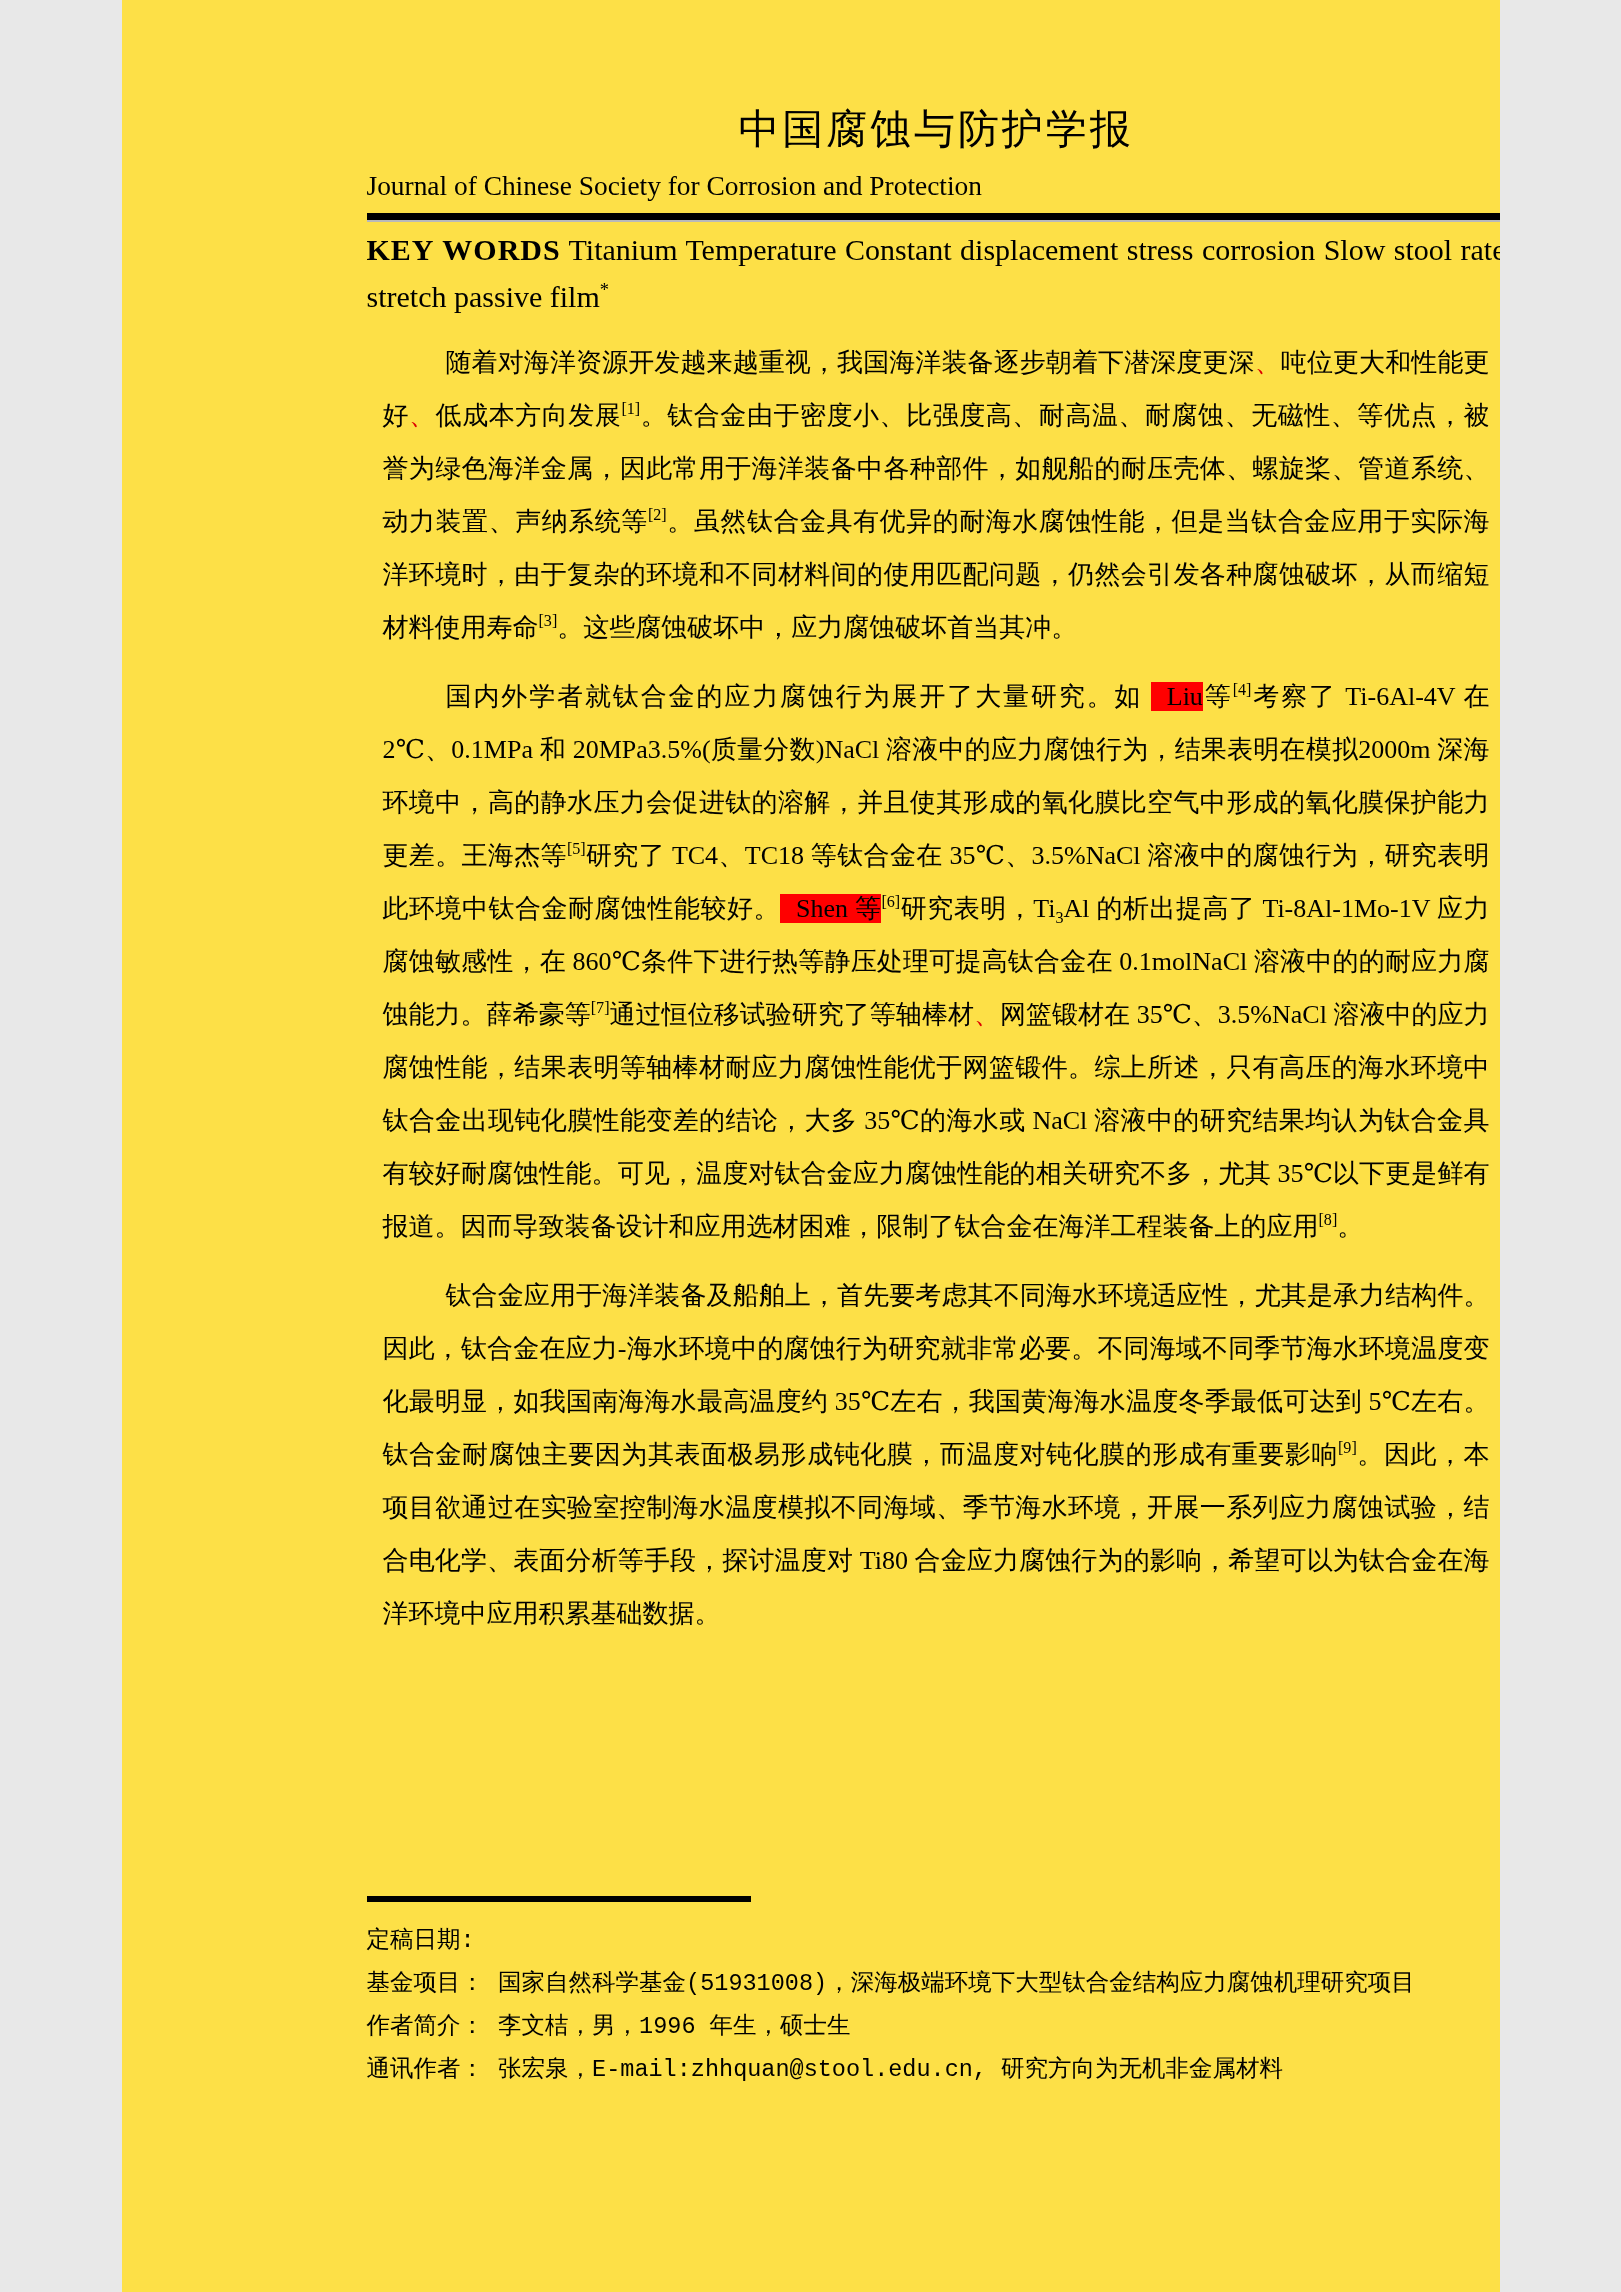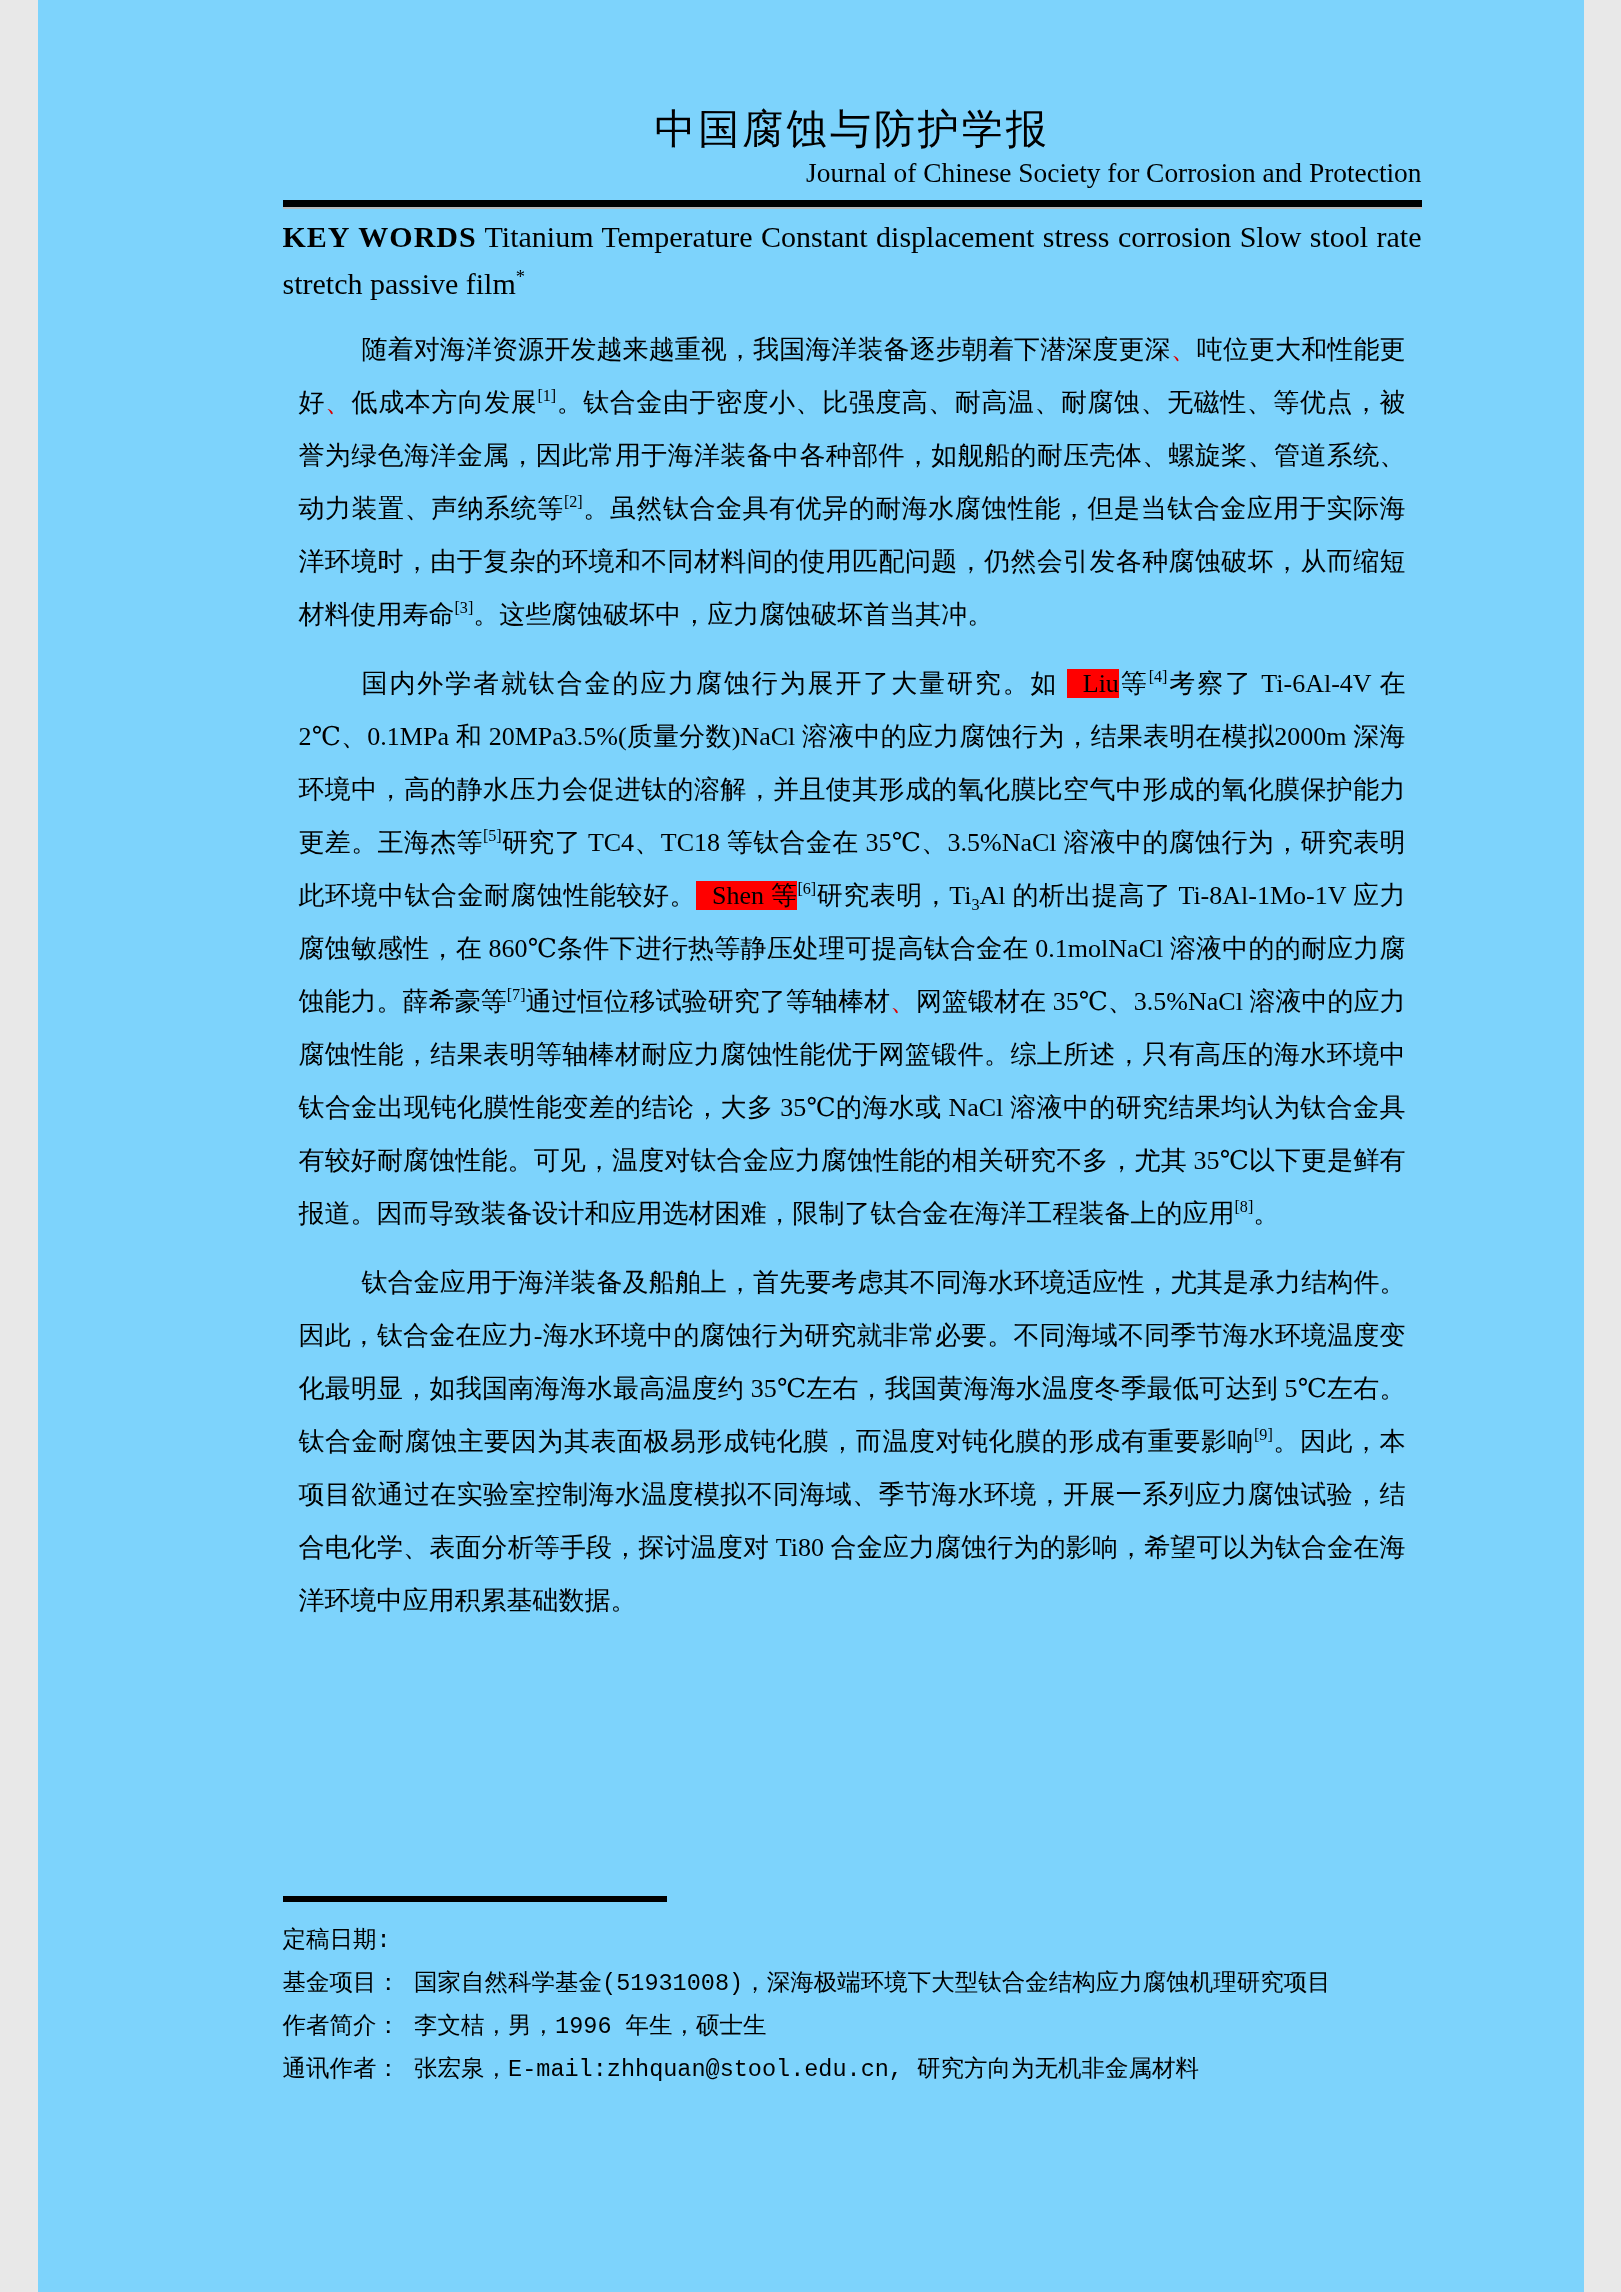--- a/index.html
+++ b/index.html
@@ -1,41 +1,41 @@
 <!DOCTYPE html>
 <html style="--hl: #ff0000; --red-char: #dd0000;"><head>
 <meta charset="utf-8">
 <style>
   html,body { margin:0; padding:0; background:#e8e8e8; }
   .page {
     position:relative;
-    width:1546px; height:2293px;
+    width:1378px; height:2293px;
     margin:0 auto;
-    background:#7dd3fc;
+    background:#fde047;
     font-family:"Liberation Serif","DejaVu Serif",serif;
     color:#000;
     overflow:hidden;
   }
   .content {
     position:absolute;
     left:245px; top:106px;
     width:1139px;
   }
   .j-title-cn {
     text-align:center;
     font-size:41px;
     line-height:47px;
     letter-spacing:2.9px;
     font-weight:400;
   }
   .j-title-en {
-    text-align:right;
+    text-align:left;
     font-size:27.4px;
     line-height:33px;
-    margin-top:4px;
+    margin-top:17px;
   }
   .header-rule {
     margin-top:9.8px;
     height:6.9px;
     background:#000;
     border-bottom:2.9px solid #b9b9b9;
   }
   .kw {
     margin-top:4px;
     font-size:30px;

